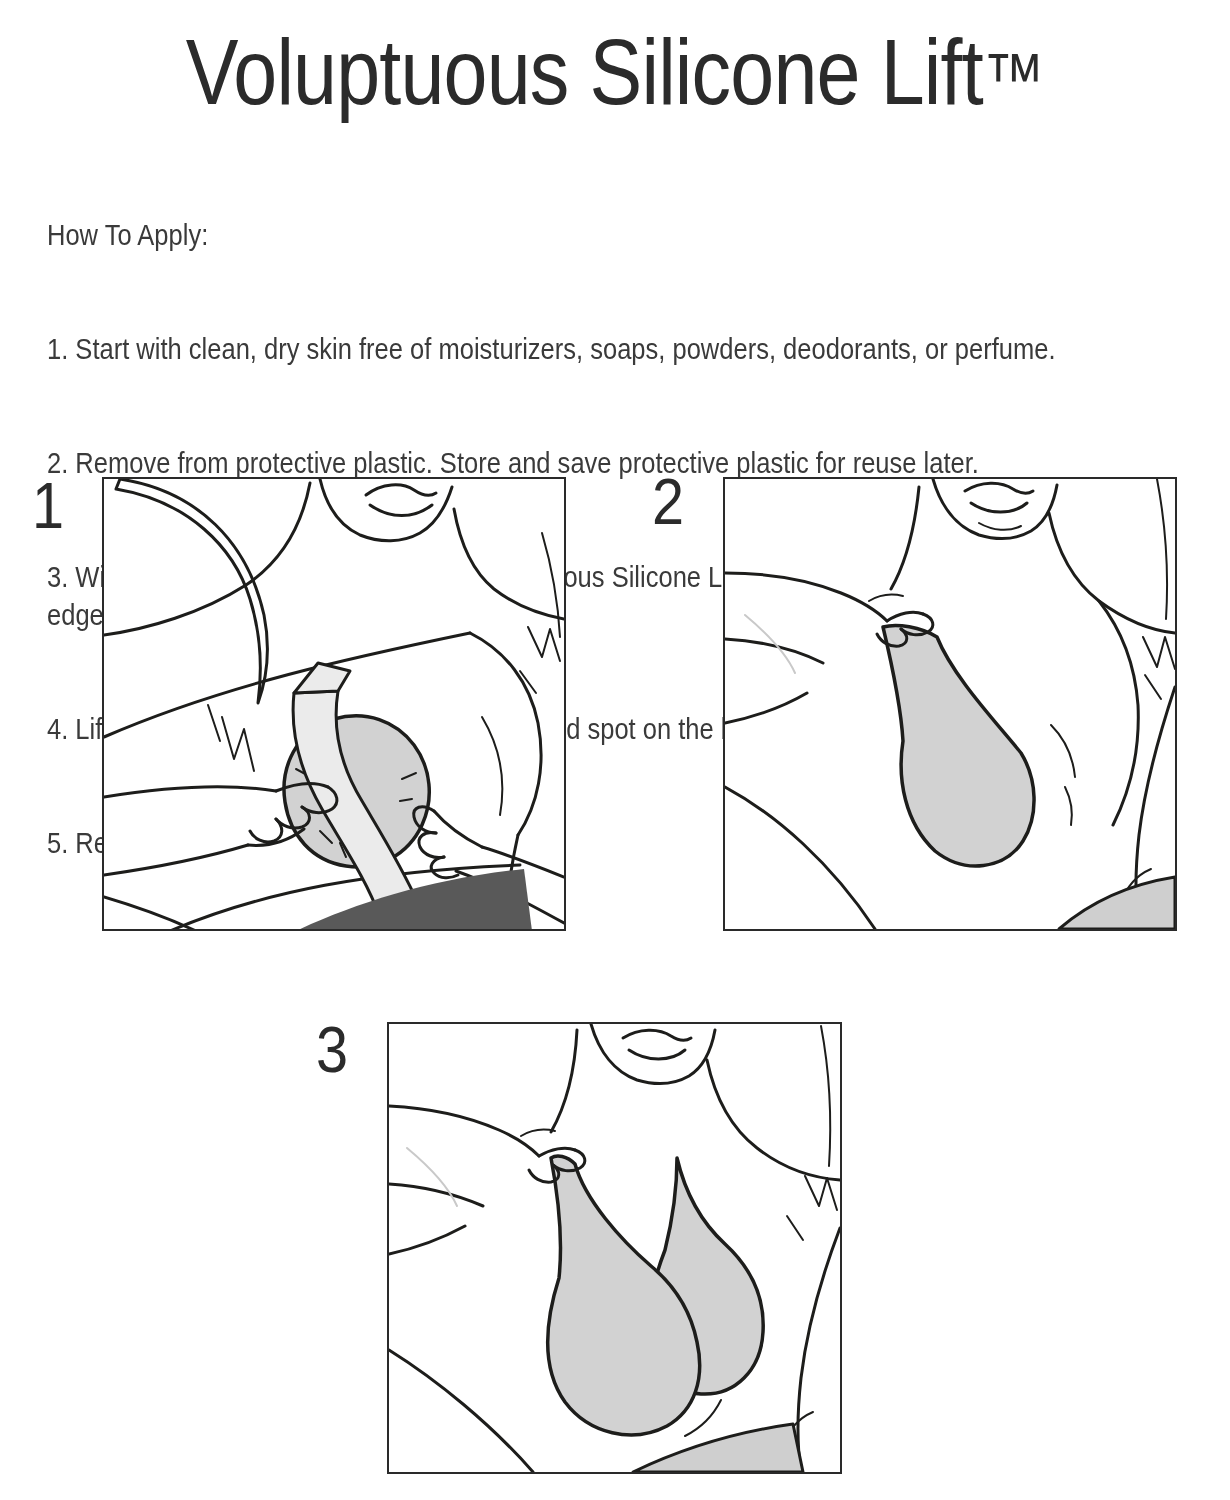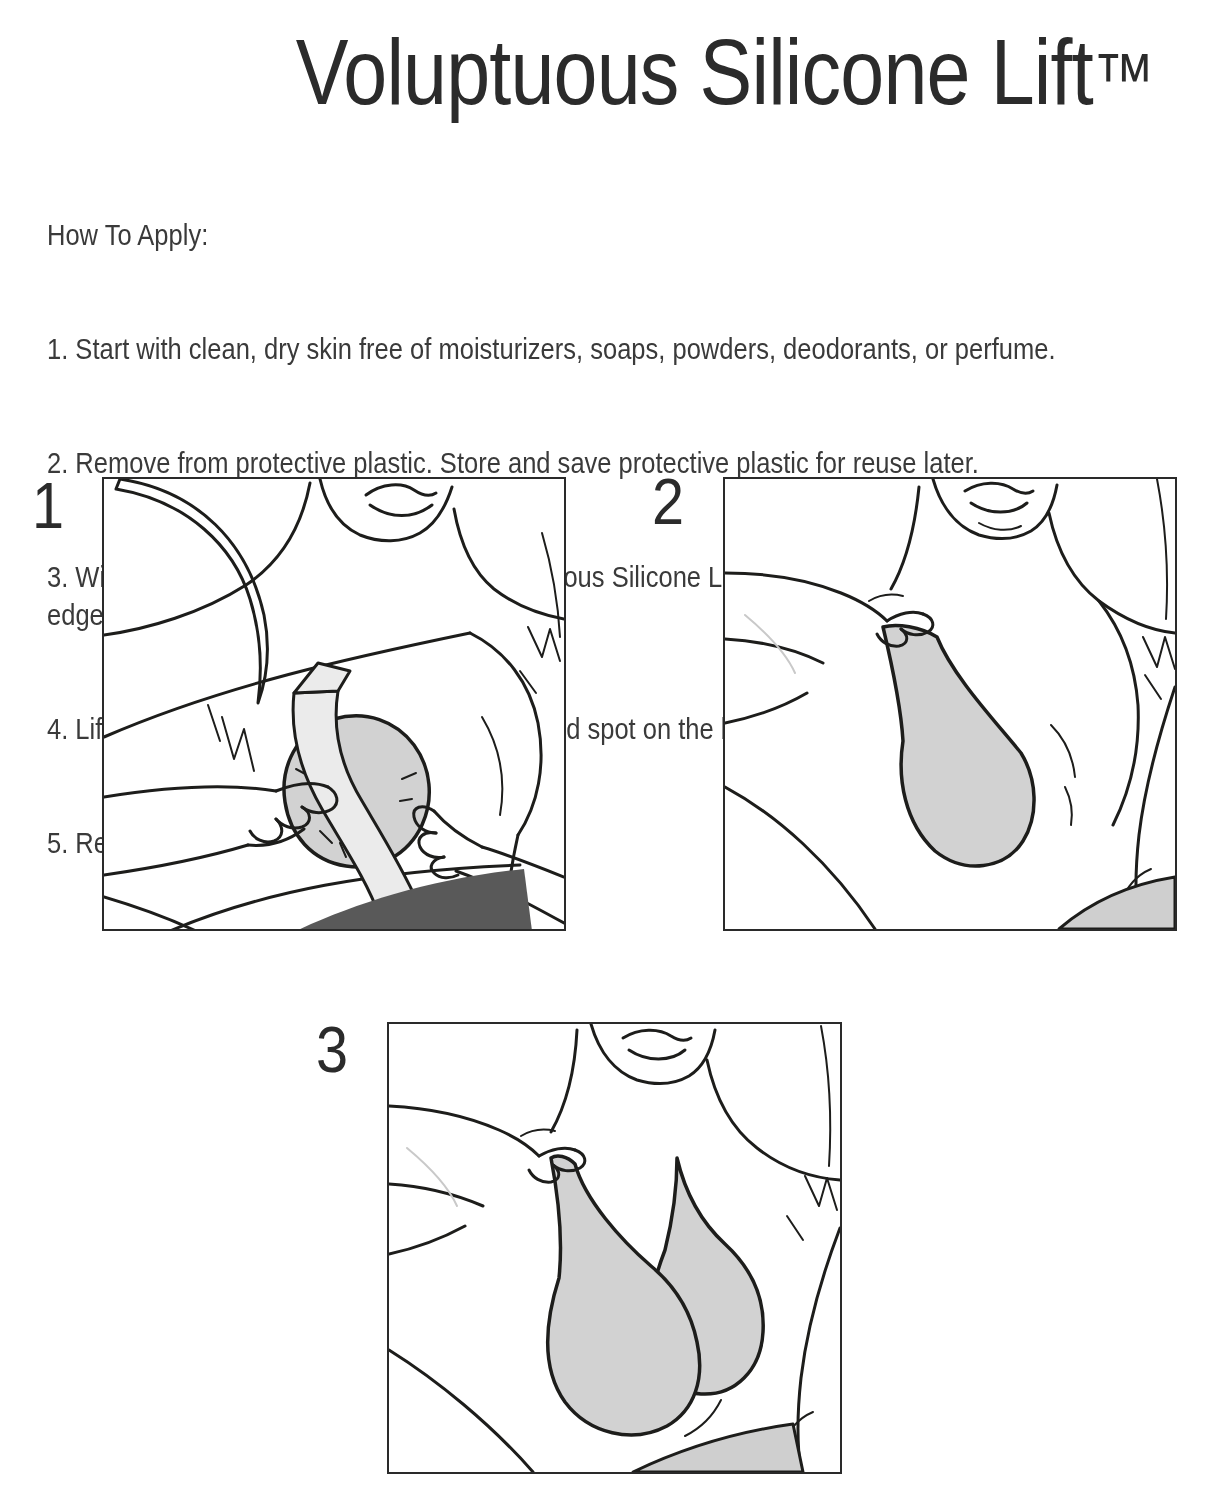--- a/index.html
+++ b/index.html
@@ -10,21 +10,21 @@
     --light:#cfcfcf;
     --text:#3a3a3a;
     --heading:#2b2b2b;
   }
   html,body{margin:0;padding:0;}
   body{
     width:1230px;height:1500px;background:#ffffff;position:relative;overflow:hidden;
     font-family:"Liberation Sans","DejaVu Sans",sans-serif;color:var(--text);
   }
   .title{
-    position:absolute;top:24px;left:0;width:1230px;text-align:right;margin:0;
+    position:absolute;top:24px;left:0;width:1230px;text-align:center;margin:0;
     font-size:93px;font-weight:400;color:var(--heading);line-height:1.05;letter-spacing:-1px;
   }
   .title .squeeze{display:inline-block;transform:scaleX(0.85);transform-origin:50% 50%;}
   .title .tm{font-size:0.78em;letter-spacing:0;}
   .howto{
     position:absolute;left:47px;top:140px;margin:0;
     font-size:29px;line-height:38px;color:var(--text);
     white-space:pre;transform:scaleX(0.88);transform-origin:0 0;
   }
   .howto p{margin:0;}

